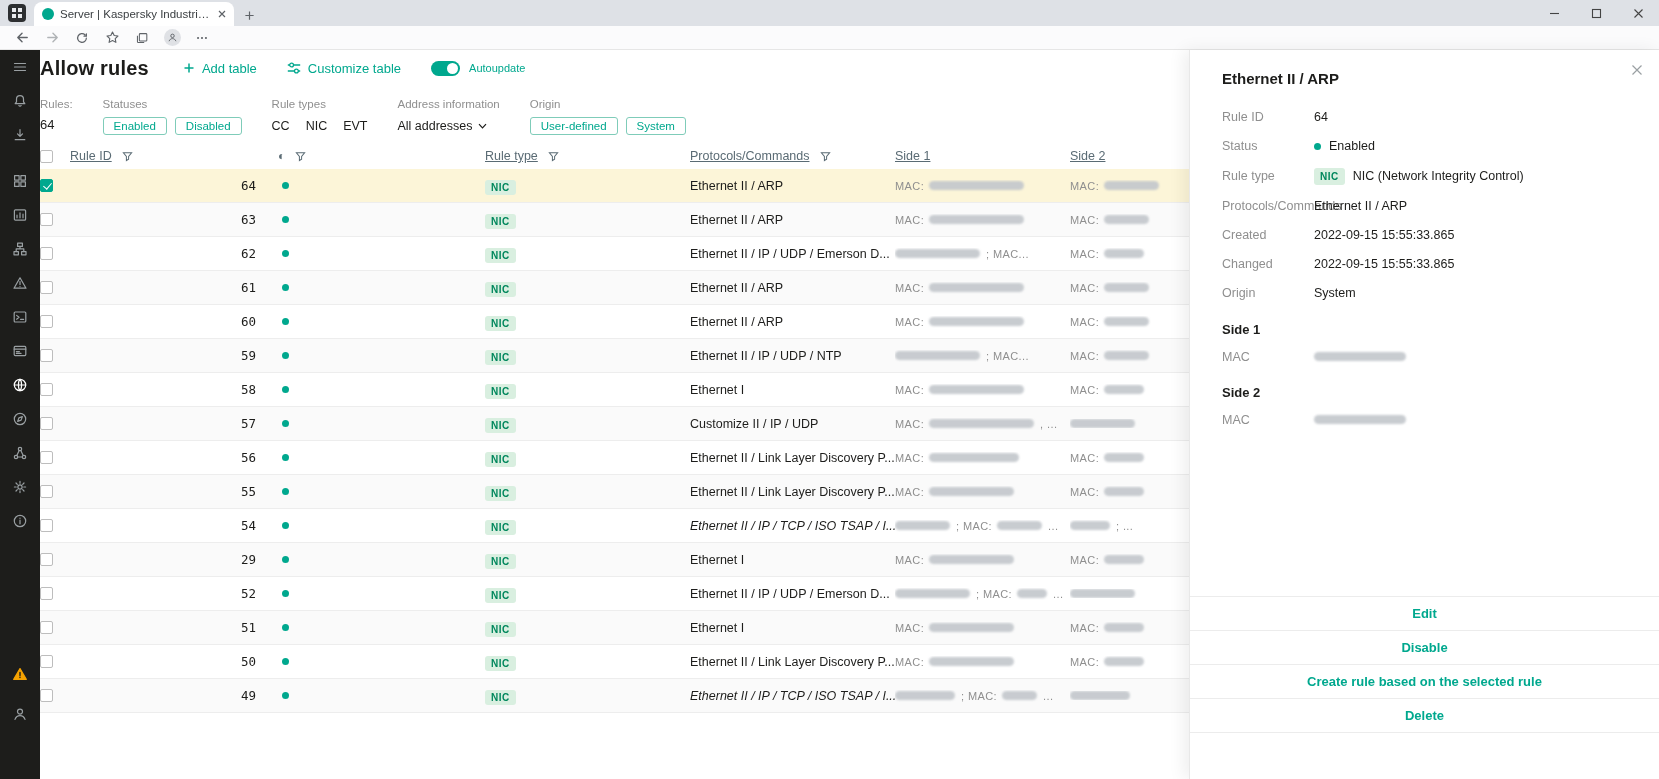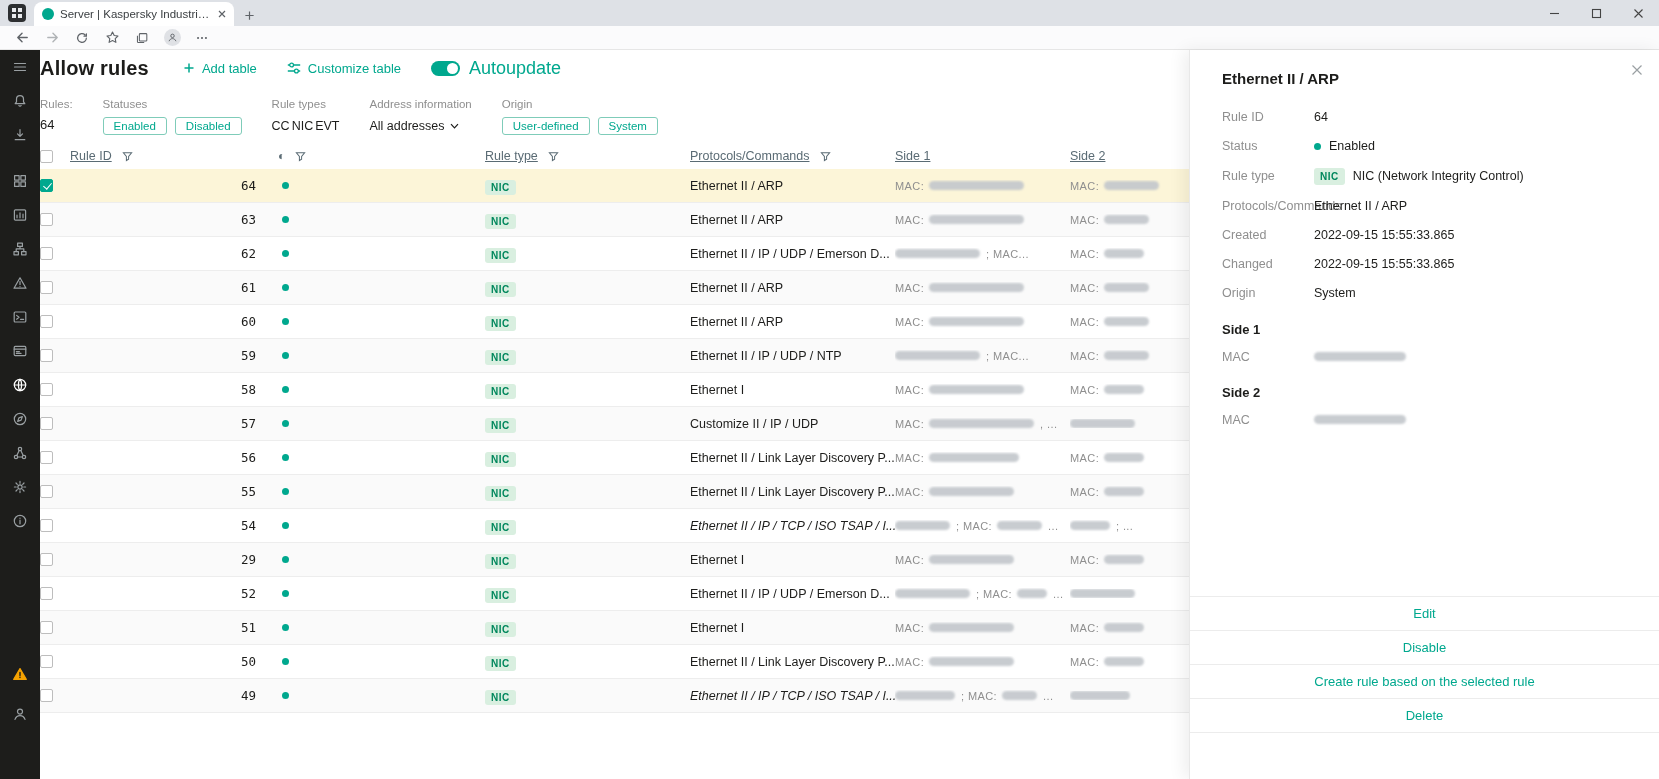--- a/index.html
+++ b/index.html
@@ -48,31 +48,31 @@
 
   .main{flex:1;padding:10px 0 0 48;position:relative;min-width:0;}
 
   
   .pagehead{display:flex;align-items:center;height:36px;gap:30px;}
   .pagehead h1{font-size:20px;font-weight:700;margin:0 4px 0 0;color:var(--ink);letter-spacing:.2px;}
   .btn{display:flex;align-items:center;gap:7px;color:var(--accent);font-size:13px;cursor:pointer;white-space:nowrap;}
   .toggle-wrap{display:flex;align-items:center;gap:9px;cursor:pointer;}
   .toggle{width:29px;height:15px;border-radius:8px;background:var(--accent);position:relative;flex-shrink:0;}
   .knob{position:absolute;right:2px;top:2px;width:11px;height:11px;border-radius:50%;background:#fff;}
-  .toggle-label{color:var(--accent);font-size:18px;}
+  .toggle-label{color:var(--accent);font-size:11px;}
 
   
   .filters{display:flex;gap:30px;margin-top:12px;align-items:flex-start;}
   .fgroup{display:flex;flex-direction:column;gap:7px;}
   .flabel{font-size:11.5px;color:var(--muted);}
   .fval{font-size:13px;color:var(--ink);}
   .chips{display:flex;gap:8px;}
   .chip{border:1px solid #7fccb9;color:var(--accent);font-size:11.5px;padding:2px 10px;border-radius:3px;
         background:#fff;cursor:pointer;white-space:nowrap;}
-  .rtypes{display:flex;gap:2px;font-size:12.5px;color:var(--ink);padding-top:2px;}
+  .rtypes{display:flex;gap:16px;font-size:12.5px;color:var(--ink);padding-top:2px;}
   .rtype{cursor:pointer;}
   .addr{font-size:12.5px;color:var(--ink);display:flex;align-items:center;gap:5px;cursor:pointer;padding-top:2px;}
   .addr .addr-text{}
 
   
   .grid{display:grid;grid-template-columns:30px 190px 200px 220px 215px 175px 1fr;align-items:center;}
   .thead{height:26px;margin-top:8px;}
   .hlink{font-size:12.5px;color:var(--head);text-decoration:underline;cursor:pointer;white-space:nowrap;}
   .funnel{display:flex;align-items:center;cursor:pointer;}
   .h-id,.h-type,.h-proto,.h-status,.h-side{display:flex;align-items:center;gap:10px;}
@@ -108,21 +108,21 @@
   
   .panel{position:absolute;right:0;top:0;width:470px;height:729px;background:#fff;z-index:5;
          border-left:1px solid #e8e8e8;box-shadow:-5px 0 16px rgba(0,0,0,.07);}
   .panel-inner{padding:20px 32px 0;}
   .panel h2{font-size:15px;font-weight:700;margin:0 0 22px;color:var(--ink);}
   .p-close{position:absolute;top:14px;right:16px;color:#9aa0a3;cursor:pointer;display:flex;}
   .p-row{display:flex;margin-bottom:13px;}
   .p-label{width:92px;flex-shrink:0;font-size:12.5px;color:var(--muted);line-height:1.3;}
   .p-val{font-size:12.5px;color:var(--ink);display:flex;align-items:center;gap:8px;line-height:1.3;}
   .p-sec{font-size:13px;font-weight:700;color:var(--ink);margin:20px 0 12px;}
-  .p-actions{position:absolute;top:546px;left:0;right:0;border-bottom:1px solid #ececec;}
+  .p-actions{position:absolute;top:546px;left:0;right:0;border-bottom:1px solid #ececec;font-weight:bold;}
   .action{height:34px;display:flex;align-items:center;justify-content:center;color:var(--accent);
           font-size:13px;border-top:1px solid #ececec;cursor:pointer;}
 </style>
 </head>
 <body>
 
 <div class="tabstrip">
   <div class="app-btn">
     <svg width="10" height="10" viewBox="0 0 10 10" fill="#e8eaed">
         <rect x="0" y="0" width="4" height="4"></rect>

